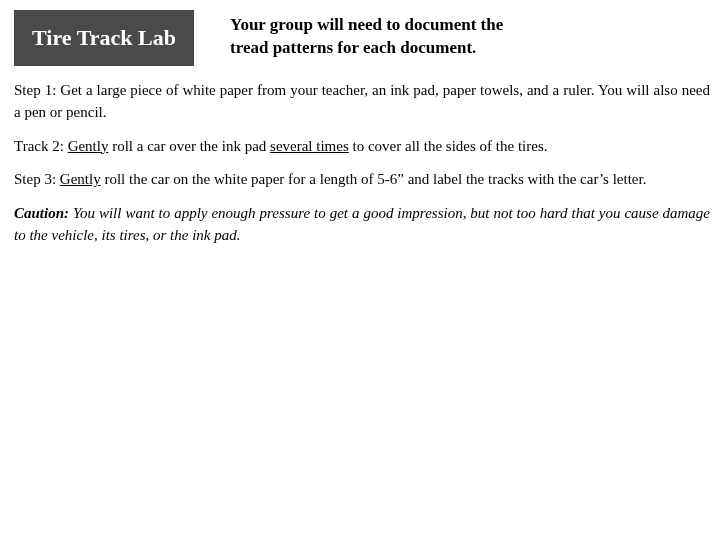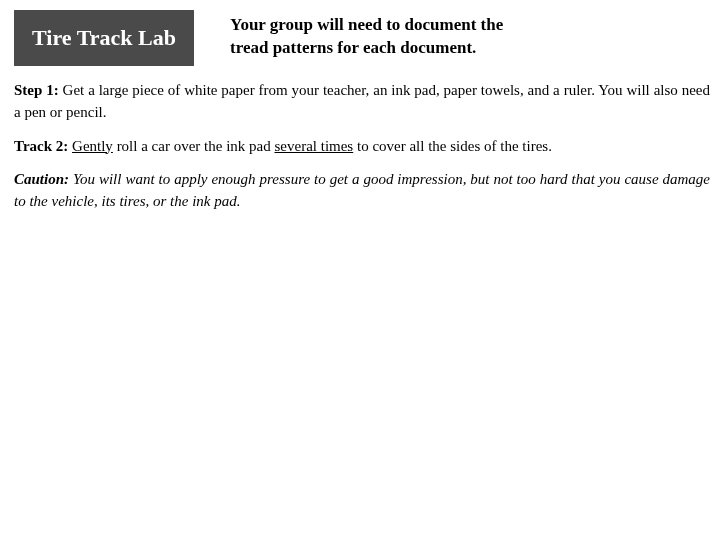--- a/index.html
+++ b/index.html
@@ -53,21 +53,21 @@
       padding-top: 4px;
     }
 
     .step-block {
       margin-bottom: 12px;
       line-height: 1.45;
       text-align: justify;
     }
 
     .step-label {
-      font-weight: bold;
+      font-weight: normal;
     }
 
     .underline {
       text-decoration: underline;
       margin-top: 8px;
     }
 
     .caution-block {
       margin-bottom: 12px;
       line-height: 1.45;
@@ -96,20 +96,23 @@
   </div>
 
   <div class="step-block">
     <span class="step-label">Step 1:</span><span> Get a large piece of white paper from your teacher, an ink pad, paper towels, and a ruler. You will also need a pen or pencil.</span>
   </div>
 
   <div class="step-block">
     <span class="step-label">Track 2:</span><span> </span><span class="underline">Gently</span><span> roll a car over the ink pad </span><span class="underline">several times</span><span> to cover all the sides of the tires.</span>
   </div>
 
+  <div class="step-block">
+    <span class="step-label">Step 3:</span><span>  </span><span class="underline">Gently</span><span> roll the car on the white paper for a length of 5-6” and label the tracks with the car’s letter.</span>
+  </div>
 
   <div class="caution-block">
     <span class="caution-label">Caution:</span><span> You will want to apply enough pressure to get a good impression, but not too hard that you cause damage to the vehicle, its tires, or the ink pad.</span>
   </div>
 
 
 
 </div>
 
 </body></html>

